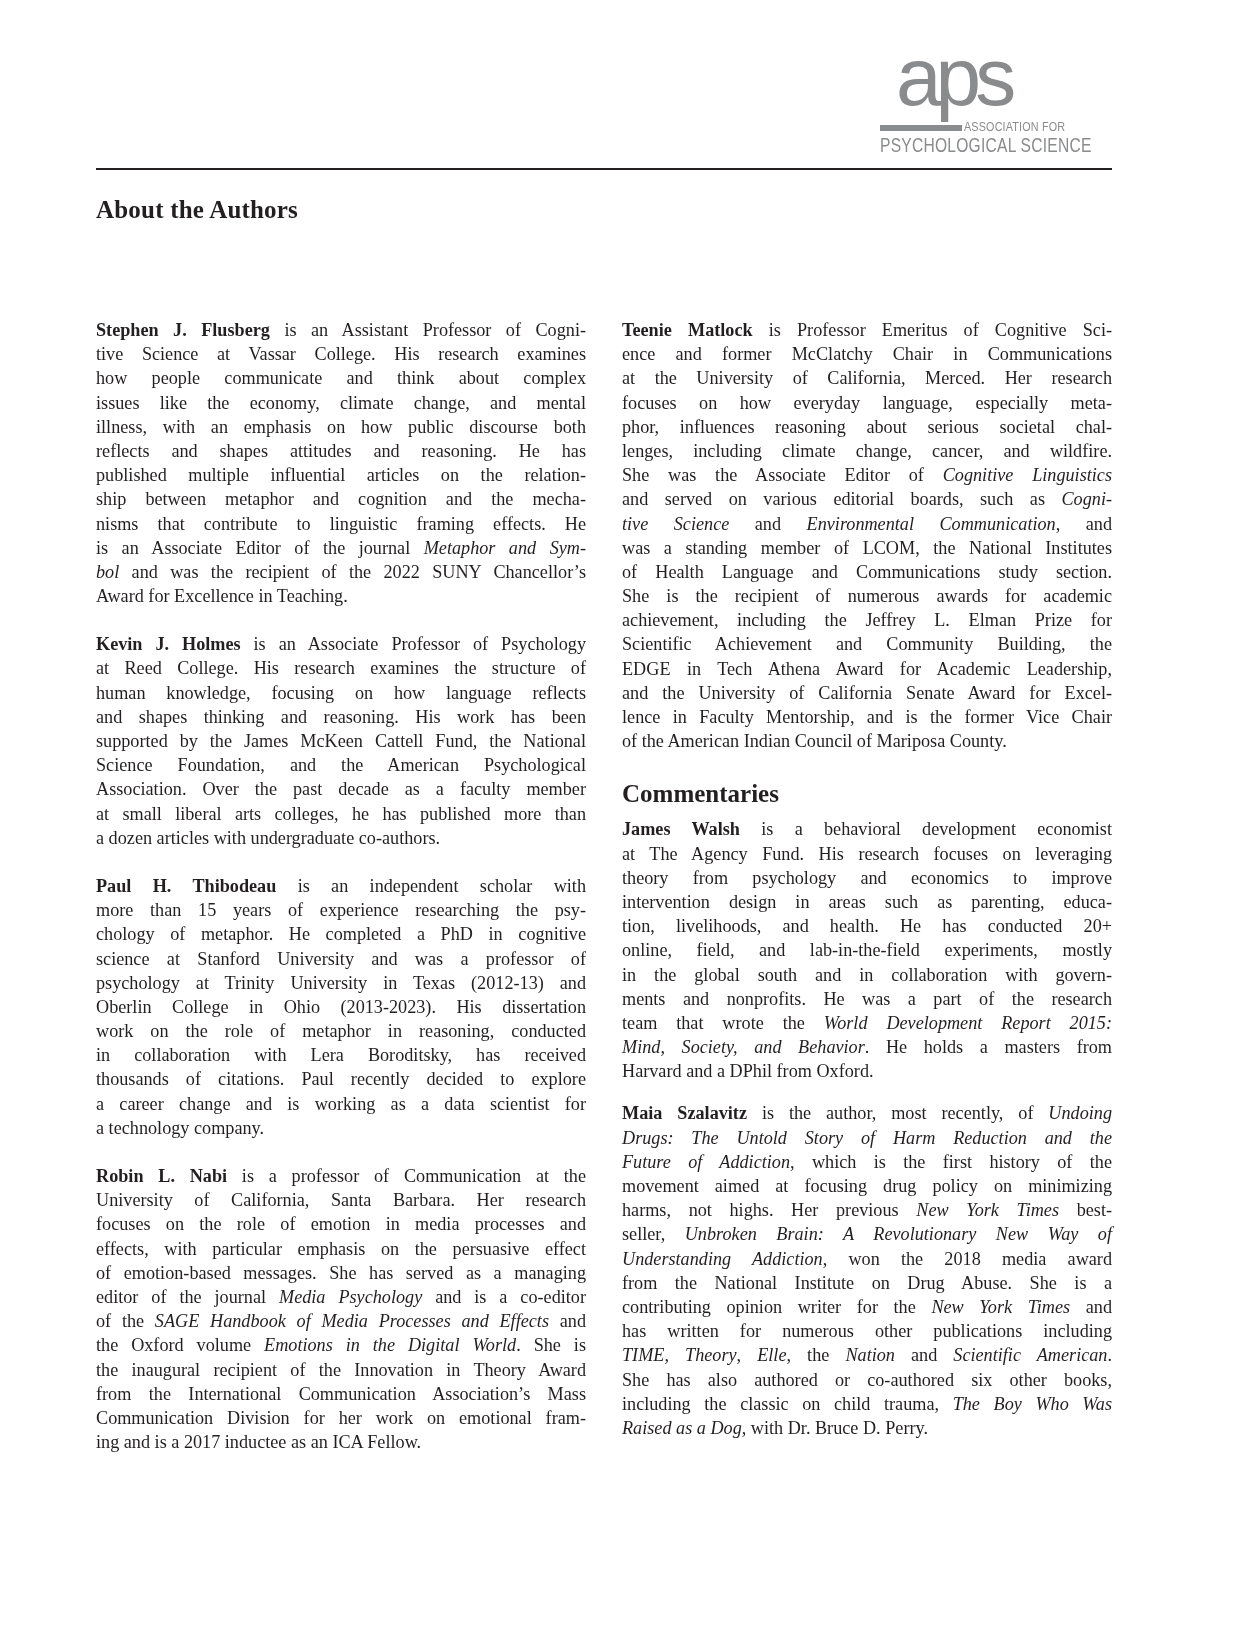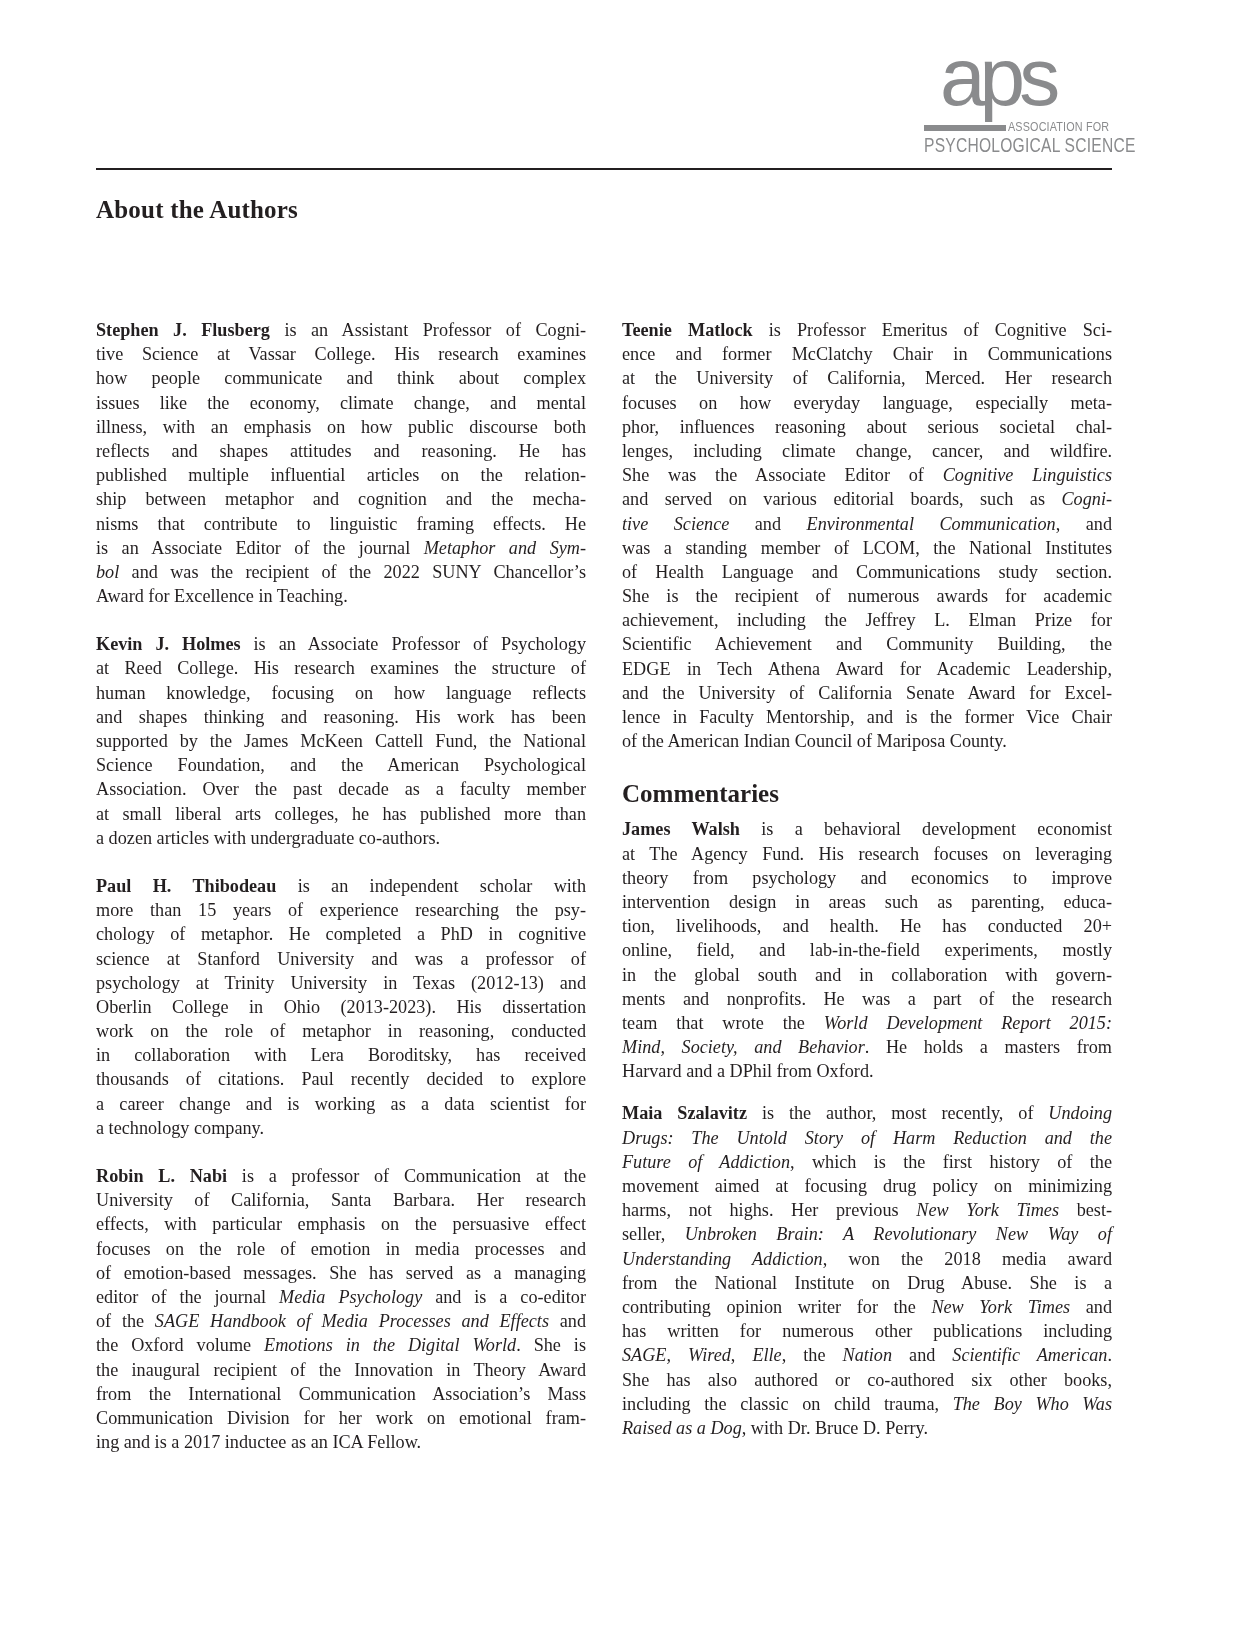--- a/index.html
+++ b/index.html
@@ -1,18 +1,18 @@
 <!DOCTYPE html>
 <html><head>
 <meta charset="utf-8">
 <style>
   html, body { margin:0; padding:0; background:#ffffff; }
   body { width:1256px; height:1631px; position:relative; overflow:hidden; color:#231f20;
          font-family: "Liberation Serif", "DejaVu Serif", serif; }
-  .logo { position:absolute; left:924px; top:40px; width:190px; height:120px; }
+  .logo { position:absolute; left:880px; top:40px; width:190px; height:120px; }
   .logo .aps { position:absolute; left:16px; top:-4px; font-family:"Liberation Sans","DejaVu Sans",sans-serif;
                font-size:82px; letter-spacing:-6px; color:#8a8b8d; font-weight:400; line-height:1; }
   .logo .bar { position:absolute; left:0; top:85px; width:82px; height:6px; background:#8a8b8d; }
   .logo .line1 { position:absolute; left:84px; top:79px; font-family:"Liberation Sans","DejaVu Sans",sans-serif;
                  font-size:13.5px; color:#8a8b8d; transform:scaleX(0.8); transform-origin:left top; letter-spacing:0.2px; white-space:nowrap;}
   .logo .line2 { position:absolute; left:0; top:94px; font-family:"Liberation Sans","DejaVu Sans",sans-serif;
                  font-size:20px; color:#8a8b8d; transform:scaleX(0.78); transform-origin:left top; white-space:nowrap; letter-spacing:0.3px;}
   .rule { position:absolute; left:96px; top:168px; width:1016px; height:1.5px; background:#231f20; }
   h1 { position:absolute; left:96px; top:196px; margin:0; font-size:25px; font-weight:700; letter-spacing:0.2px; }
   .col { position:absolute; top:318px; width:490px; }
@@ -73,22 +73,22 @@
       <span class="line"><span>Oberlin College in Ohio (2013-2023). His dissertation</span></span>
       <span class="line"><span>work on the role of metaphor in reasoning, conducted</span></span>
       <span class="line"><span>in collaboration with Lera Boroditsky, has received</span></span>
       <span class="line"><span>thousands of citations. Paul recently decided to explore</span></span>
       <span class="line"><span>a career change and is working as a data scientist for</span></span>
       <span class="line last"><span>a technology company.</span></span>
     </div>
     <div class="bio" style="margin-bottom: 24px;">
       <span class="line"><b>Robin L. Nabi</b><span> is a professor of Communication at the</span></span>
       <span class="line"><span>University of California, Santa Barbara. Her research</span></span>
+      <span class="line"><span>focuses on the role of emotion in media processes and</span></span>
       <span class="line"><span>effects, with particular emphasis on the persuasive effect</span></span>
-      <span class="line"><span>focuses on the role of emotion in media processes and</span></span>
       <span class="line"><span>of emotion-based messages. She has served as a managing</span></span>
       <span class="line"><span>editor of the journal </span><i>Media Psychology</i><span> and is a co-editor</span></span>
       <span class="line"><span>of the </span><i>SAGE Handbook of Media Processes and Effects</i><span> and</span></span>
       <span class="line"><span>the Oxford volume </span><i>Emotions in the Digital World</i><span>. She is</span></span>
       <span class="line"><span>the inaugural recipient of the Innovation in Theory Award</span></span>
       <span class="line"><span>from the International Communication Association’s Mass</span></span>
       <span class="line"><span>Communication Division for her work on emotional fram-</span></span>
       <span class="line last"><span>ing and is a 2017 inductee as an ICA Fellow.</span></span>
     </div>
   </div>
@@ -135,19 +135,19 @@
         <span class="line"><b>Maia Szalavitz</b><span> is the author, most recently, of </span><i>Undoing</i></span>
         <span class="line"><i>Drugs: The Untold Story of Harm Reduction and the</i></span>
         <span class="line"><i>Future of Addiction</i><span>, which is the first history of the</span></span>
         <span class="line"><span>movement aimed at focusing drug policy on minimizing</span></span>
         <span class="line"><span>harms, not highs. Her previous </span><i>New York Times</i><span> best-</span></span>
         <span class="line"><span>seller, </span><i>Unbroken Brain: A Revolutionary New Way of</i></span>
         <span class="line"><i>Understanding Addiction</i><span>, won the 2018 media award</span></span>
         <span class="line"><span>from the National Institute on Drug Abuse. She is a</span></span>
         <span class="line"><span>contributing opinion writer for the </span><i>New York Times</i><span> and</span></span>
         <span class="line"><span>has written for numerous other publications including</span></span>
-        <span class="line"><i>SAGE, Wired</i><span>, </span><i>Elle</i><span>, the </span><i>Nation</i><span> and </span><i>Scientific American</i><span>.</span></span>
+        <span class="line"><i>TIME, Theory</i><span>, </span><i>Elle</i><span>, the </span><i>Nation</i><span> and </span><i>Scientific American</i><span>.</span></span>
         <span class="line"><span>She has also authored or co-authored six other books,</span></span>
         <span class="line"><span>including the classic on child trauma, </span><i>The Boy Who Was</i></span>
         <span class="line last"><i>Raised as a Dog</i><span>, with Dr. Bruce D. Perry.</span></span>
       </div>
     </div>
 </div>
 
 </body></html>

